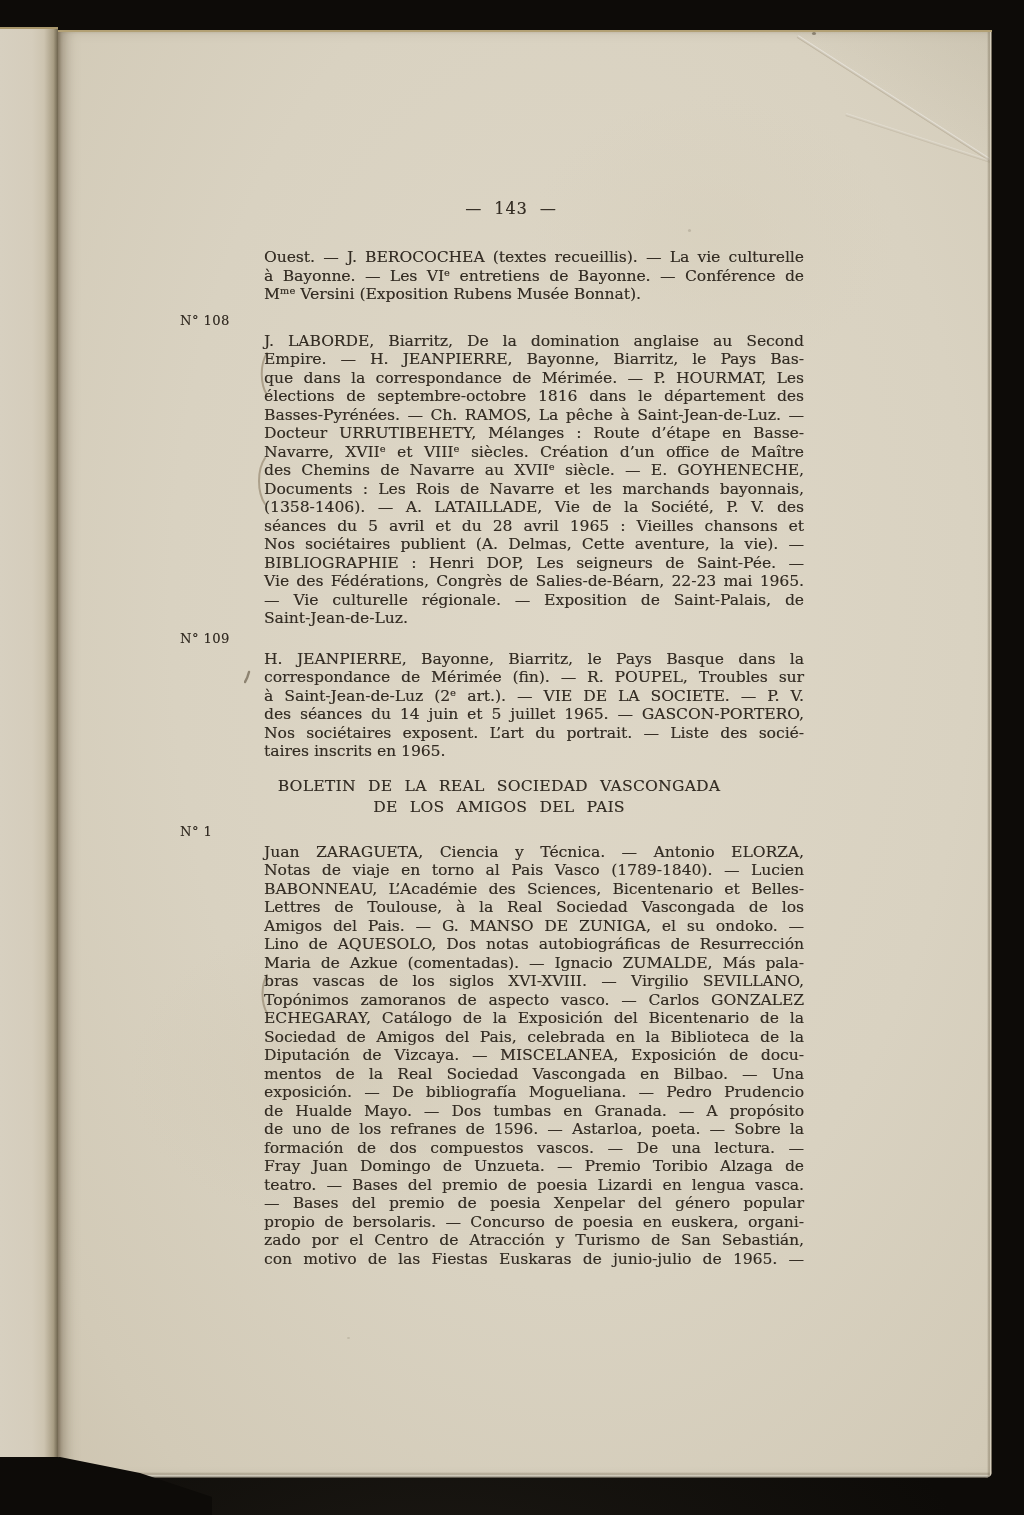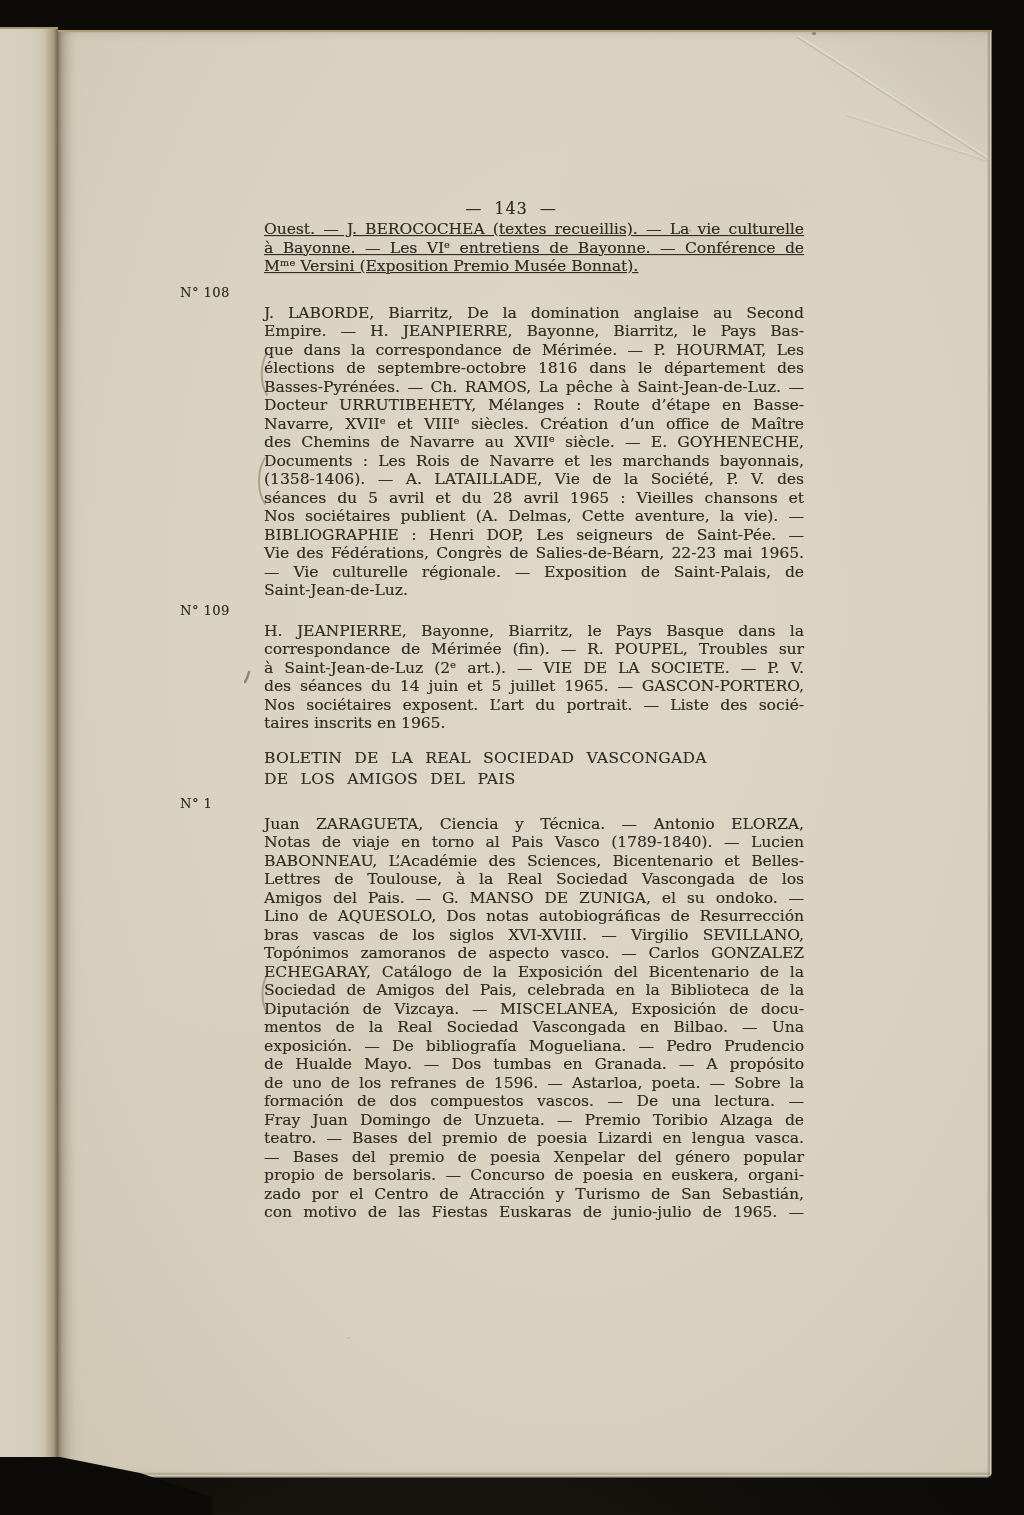--- a/index.html
+++ b/index.html
@@ -53,28 +53,28 @@
     clip-path:polygon(0 8px,60px 5px,140px 21px,212px 45px,212px 63px,0 63px);
   }
   
   .text-col{
     position:absolute;left:206px;top:168px;width:540px;
     color:var(--ink,#332c23);font-size:15.5px;line-height:18.5px;
     text-shadow:.3px .3px .4px rgba(47,41,33,.45);
   }
   .pageno{text-align:center;transform:translateX(-23px);font-size:16px;letter-spacing:1px;word-spacing:6px;height:20px;}
   .block{position:relative;}
-  .b0{text-decoration:underline;}
+  .b0{margin-top:28px;}
   .b1{margin-top:28px;}
   .b2{margin-top:22px;}
   .b3{margin-top:15px;width:470px;}
   .b4{margin-top:25px;}
   .jline{text-align:justify;text-align-last:justify;}
   .jline.lastline{text-align-last:left;}
-  .hline{text-align:left;word-spacing:7px;letter-spacing:.3px;line-height:21px;}
+  .hline{text-align:center;word-spacing:7px;letter-spacing:.3px;line-height:21px;}
   .margin-label{position:absolute;left:-84px;top:-20px;font-size:13px;letter-spacing:.5px;white-space:nowrap;}
   
   .pmark{position:absolute;}
   .pmark svg path{stroke:var(--pencil-stroke,rgba(134,119,92,.55));stroke-width:2;fill:none;stroke-linecap:round;}
   .pmarkA{left:199px;top:319px;}
   .pmarkB{left:196px;top:424px;}
   .pmarkC{left:200px;top:941px;}
   .pmark-comma{left:186px;top:637px;}
   .pmark-comma svg path{stroke:rgba(90,78,58,.6);stroke-width:2.4;}
   
@@ -117,21 +117,21 @@
         <path d="M5,2 C4,6 3,9 1,12"></path>
       </svg>
   </div>
 
   <div class="text-col">
     <div class="pageno">— 143 —</div>
     <div>
         <section class="block paragraph b0">
           <div class="jline">Ouest. — J. BEROCOCHEA (textes recueillis). — La vie culturelle</div>
           <div class="jline">à Bayonne. — Les VIᵉ entretiens de Bayonne. — Conférence de</div>
-          <div class="jline lastline">Mᵐᵉ Versini (Exposition Premio Musée Bonnat).</div>
+          <div class="jline lastline">Mᵐᵉ Versini (Exposition Rubens Musée Bonnat).</div>
         </section>
         <section class="block paragraph b1">
           <span class="margin-label">N° 108</span>
           <div class="jline">J. LABORDE, Biarritz, De la domination anglaise au Second</div>
           <div class="jline">Empire. — H. JEANPIERRE, Bayonne, Biarritz, le Pays Bas-</div>
           <div class="jline">que dans la correspondance de Mérimée. — P. HOURMAT, Les</div>
           <div class="jline">élections de septembre-octobre 1816 dans le département des</div>
           <div class="jline">Basses-Pyrénées. — Ch. RAMOS, La pêche à Saint-Jean-de-Luz. —</div>
           <div class="jline">Docteur URRUTIBEHETY, Mélanges : Route d’étape en Basse-</div>
           <div class="jline">Navarre, XVIIᵉ et VIIIᵉ siècles. Création d’un office de Maître</div>
@@ -159,20 +159,21 @@
           <div class="hline">DE LOS AMIGOS DEL PAIS</div>
         </section>
         <section class="block paragraph b4">
           <span class="margin-label">N° 1</span>
           <div class="jline">Juan ZARAGUETA, Ciencia y Técnica. — Antonio ELORZA,</div>
           <div class="jline">Notas de viaje en torno al Pais Vasco (1789-1840). — Lucien</div>
           <div class="jline">BABONNEAU, L’Académie des Sciences, Bicentenario et Belles-</div>
           <div class="jline">Lettres de Toulouse, à la Real Sociedad Vascongada de los</div>
           <div class="jline">Amigos del Pais. — G. MANSO DE ZUNIGA, el su ondoko. —</div>
           <div class="jline">Lino de AQUESOLO, Dos notas autobiográficas de Resurrección</div>
+          <div class="jline">Maria de Azkue (comentadas). — Ignacio ZUMALDE, Más pala-</div>
           <div class="jline">bras vascas de los siglos XVI-XVIII. — Virgilio SEVILLANO,</div>
           <div class="jline">Topónimos zamoranos de aspecto vasco. — Carlos GONZALEZ</div>
           <div class="jline">ECHEGARAY, Catálogo de la Exposición del Bicentenario de la</div>
           <div class="jline">Sociedad de Amigos del Pais, celebrada en la Biblioteca de la</div>
           <div class="jline">Diputación de Vizcaya. — MISCELANEA, Exposición de docu-</div>
           <div class="jline">mentos de la Real Sociedad Vascongada en Bilbao. — Una</div>
           <div class="jline">exposición. — De bibliografía Mogueliana. — Pedro Prudencio</div>
           <div class="jline">de Hualde Mayo. — Dos tumbas en Granada. — A propósito</div>
           <div class="jline">de uno de los refranes de 1596. — Astarloa, poeta. — Sobre la</div>
           <div class="jline">formación de dos compuestos vascos. — De una lectura. —</div>

